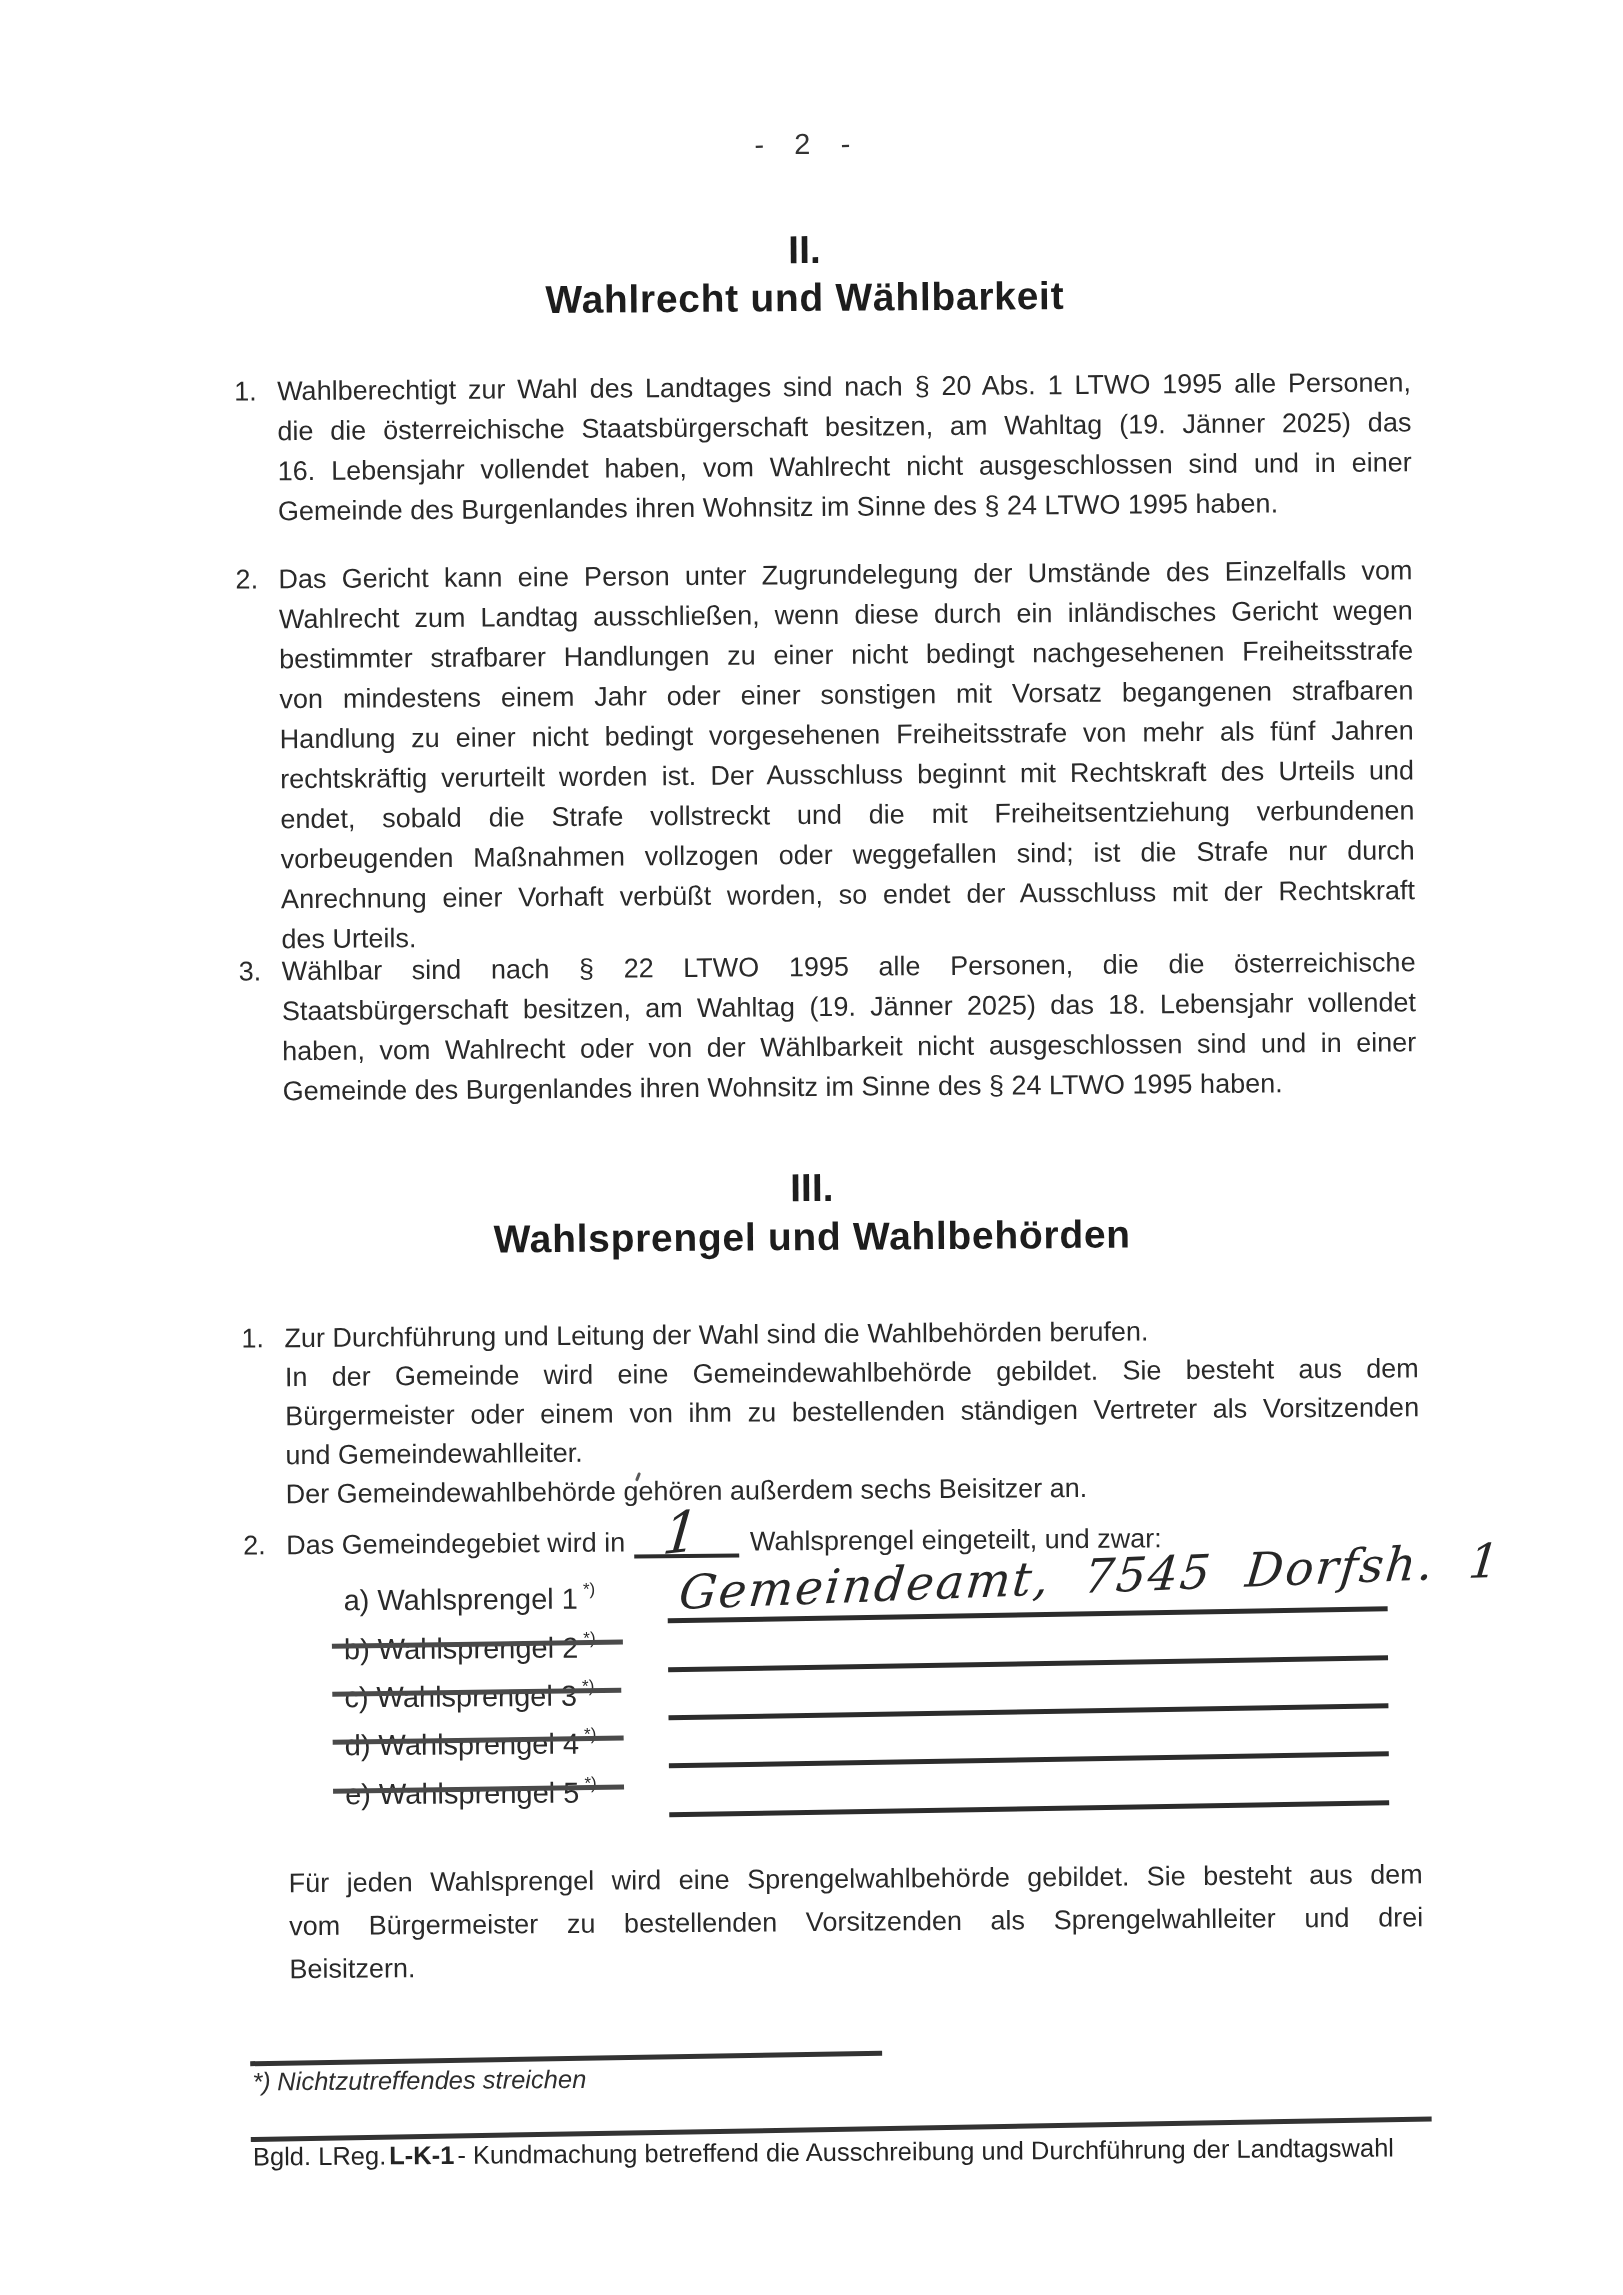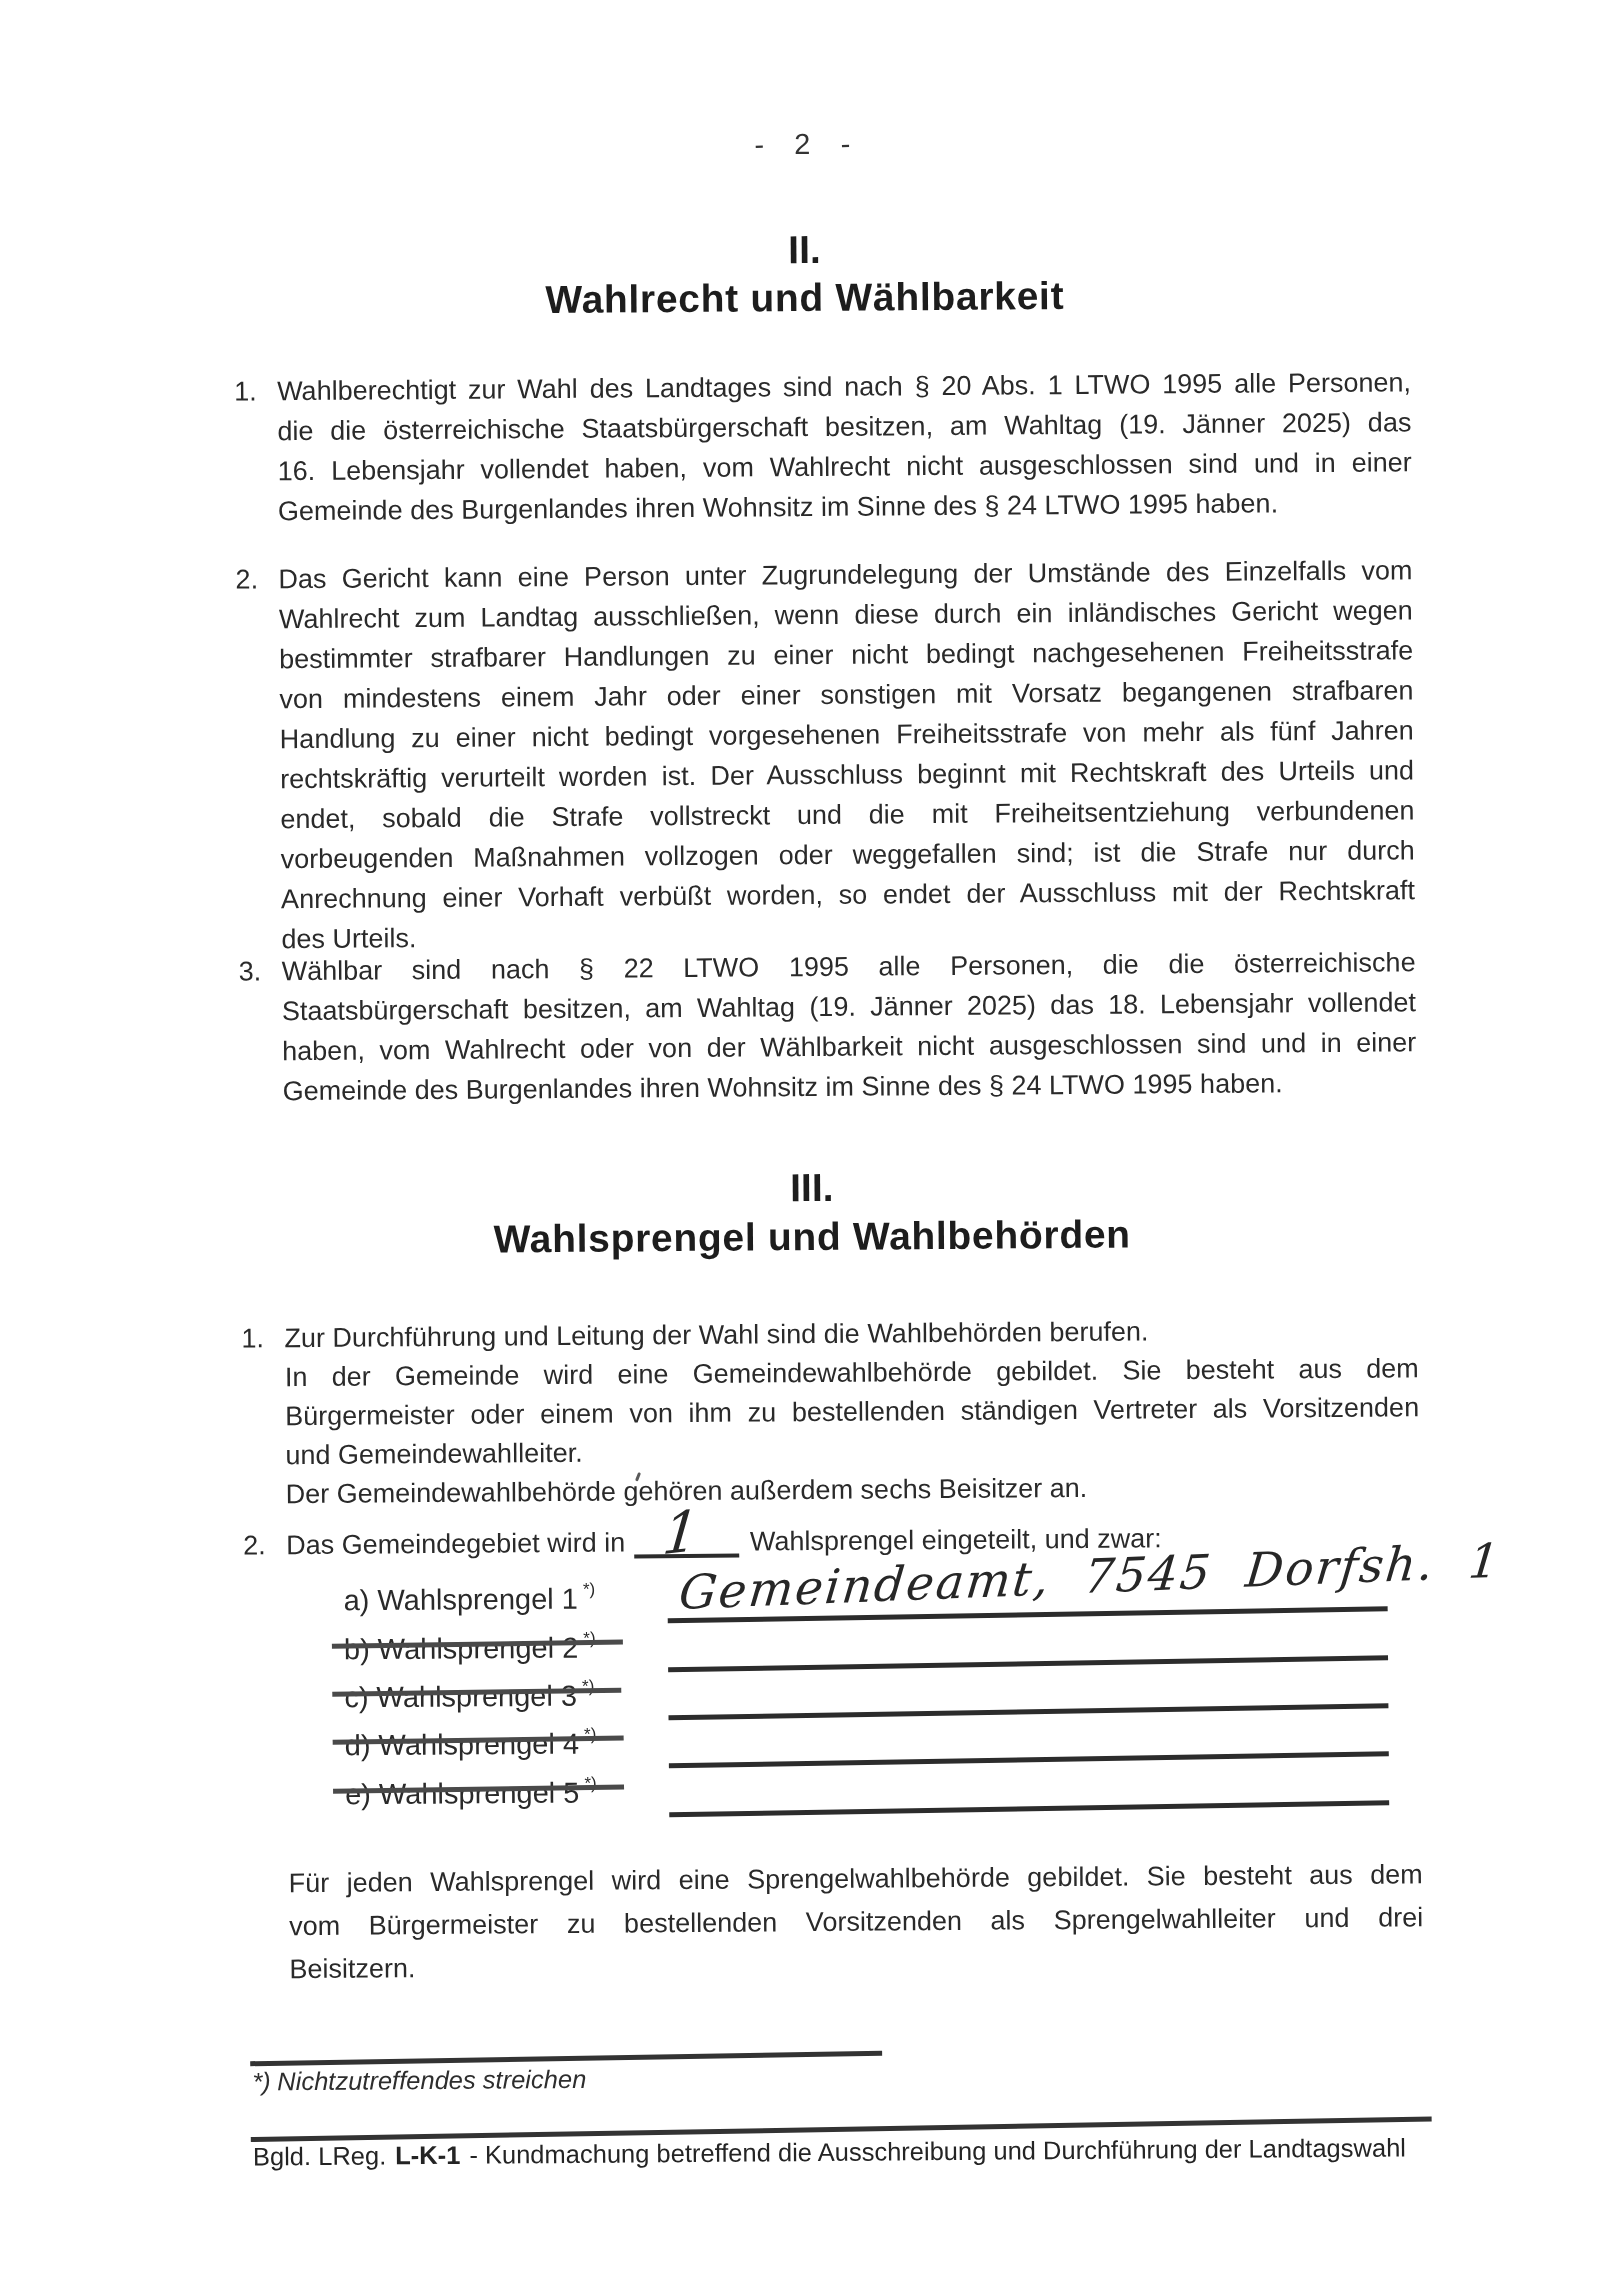--- a/index.html
+++ b/index.html
@@ -59,21 +59,21 @@
   .hand-entry{
     position:absolute;left:673px;bottom:3.9px;font-size:47px;white-space:nowrap;
     letter-spacing:2px;word-spacing:17px;transform:rotate(-1.8deg) skewX(-8deg);
     transform-origin:left bottom;
   }
   
   .fn-rule{left:243px;top:2054px;width:632px;height:4.6px;background:#333;transform:rotate(-0.5deg);}
   .fn-text{left:245px;top:2063px;font-size:25.5px;font-style:italic;color:#2e2e2e;white-space:nowrap;}
   .ft-rule{left:243px;top:2127px;width:1181px;height:4.6px;background:#333;transform:rotate(-0.55deg);}
   .ft-text{left:245px;top:2138px;font-size:25.5px;color:#242424;white-space:nowrap;}
-  .ft-text b{margin:0 9px;}
+  .ft-text b{margin:0 3px;}
   .fn-text .mk{margin-right:6.5px;}
 </style>
 </head>
 <body>
 
 <div id="page">
   <div id="sheet">
 
     <div class="abs center pagenum">- 2 -</div>
 

